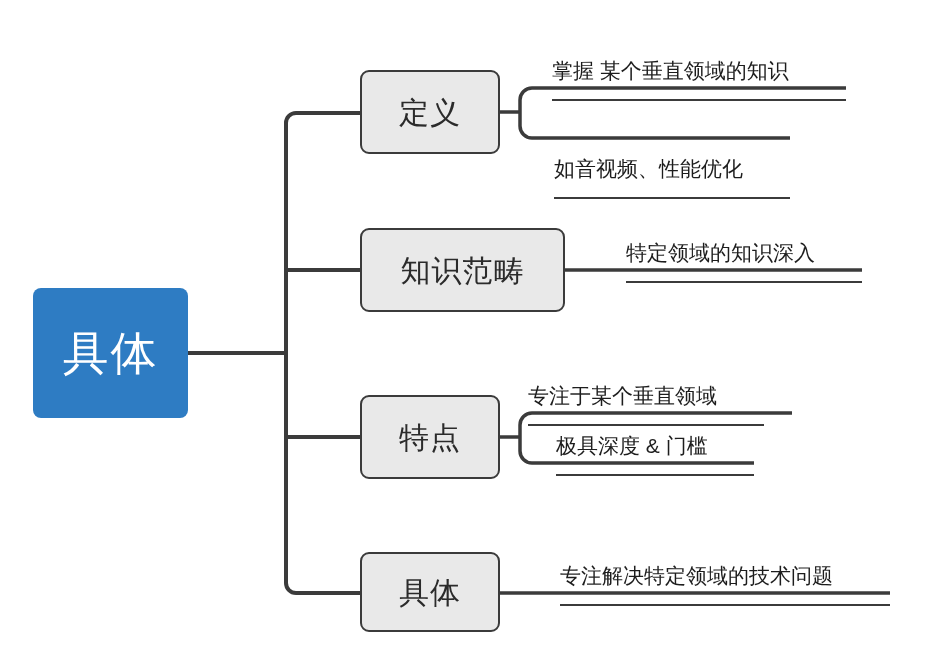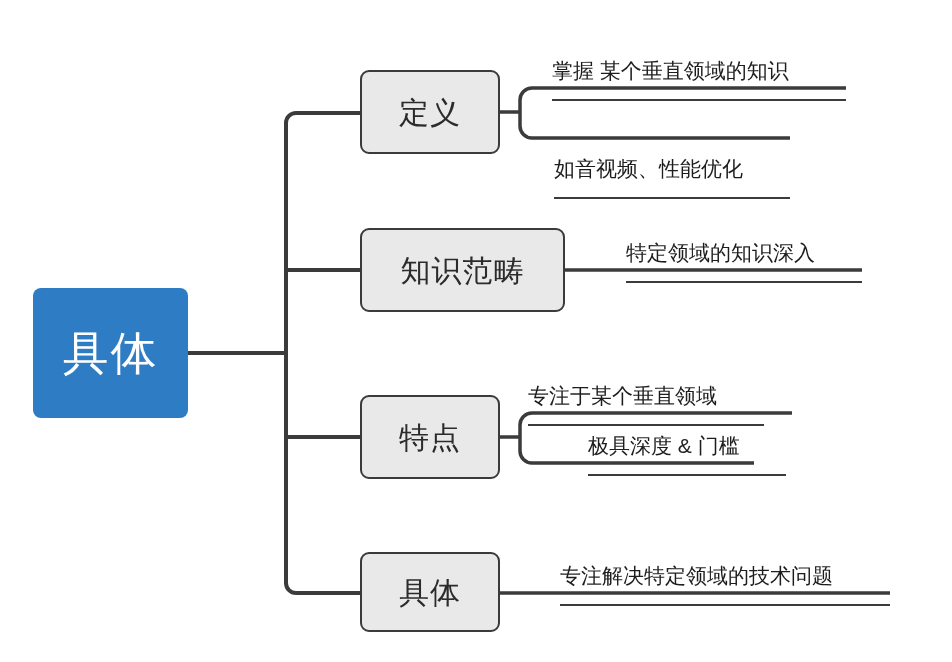--- a/index.html
+++ b/index.html
@@ -100,20 +100,20 @@
 
   <div class="node branch-node" style="left:360px; top:228px; width:205px; height:84px;">
     <span>知识范畴</span>
   </div>
   <div class="leaf" style="left:626px; top:240px; width:236px;">特定领域的知识深入</div>
 
   <div class="node branch-node" style="left:360px; top:395px; width:140px; height:84px;">
     <span>特点</span>
   </div>
   <div class="leaf" style="left:528px; top:383px; width:236px;">专注于某个垂直领域</div>
-  <div class="leaf" style="left:556px; top:433px; width:198px;margin-left:32px;">极具深度 &amp; 门槛</div>
+  <div class="leaf" style="left:556px; top:433px; width:198px;">极具深度 &amp; 门槛</div>
 
   <div class="node branch-node" style="left:360px; top:552px; width:140px; height:80px;">
     <span>具体</span>
   </div>
   <div class="leaf" style="left:560px; top:563px; width:330px;">专注解决特定领域的技术问题</div>
 
 </div>
 
 </body></html>

